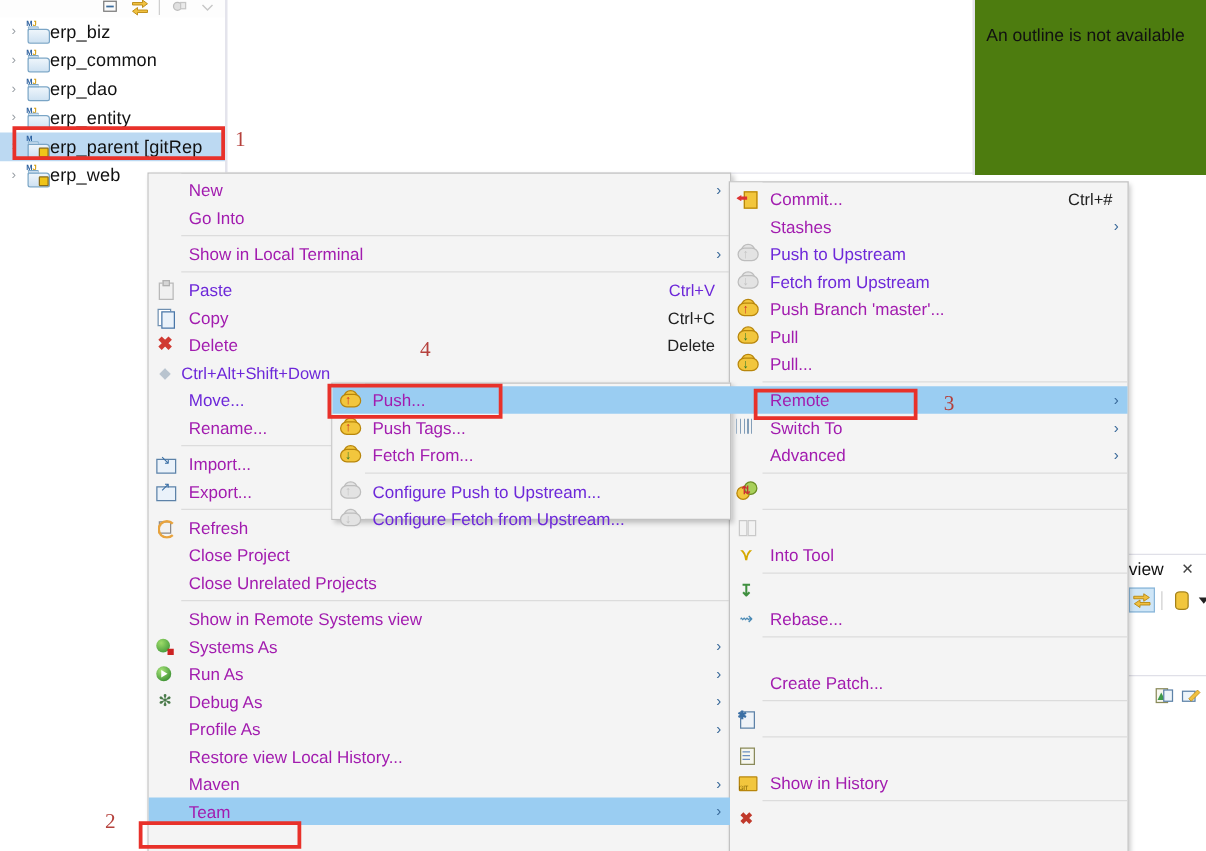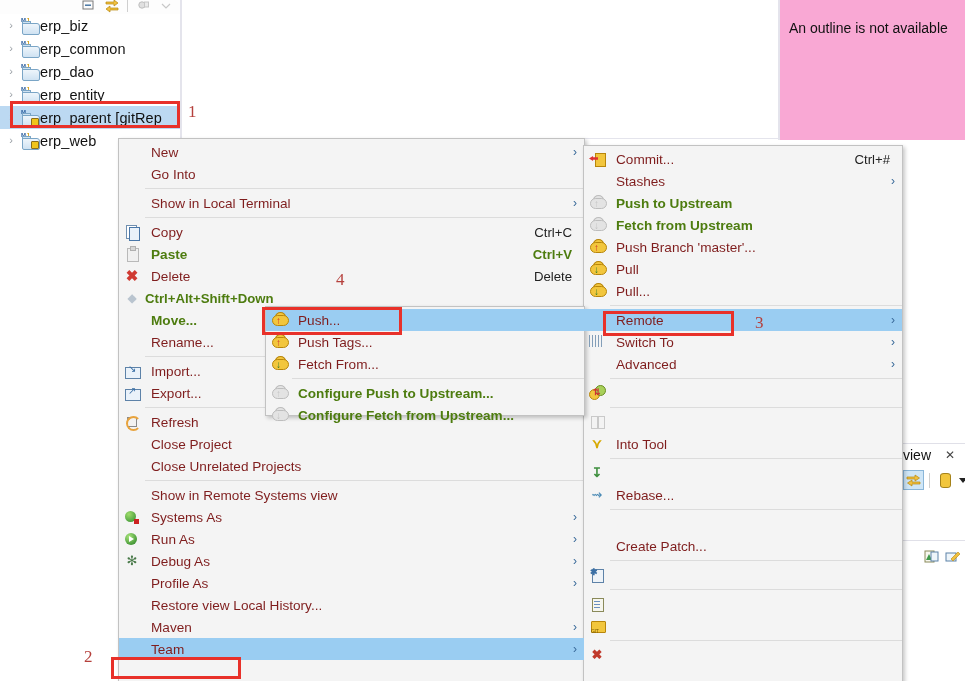--- a/index.html
+++ b/index.html
@@ -36,25 +36,25 @@
   .mvnfolder .badge{position:absolute;left:-1px;top:-3px;font-size:6px;font-weight:bold;color:#2b5f9e;line-height:6px;}
   .mvnfolder .badge2{position:absolute;left:4px;top:-3px;font-size:6px;font-weight:bold;color:#d4a017;line-height:6px;}
   .mvnfolder .lock{position:absolute;right:-1px;bottom:-1px;width:6px;height:6px;background:#f0c419;border:1px solid #8a6d1a;border-radius:1px;}
 
   
   .menu{position:absolute;background:#f4f4f4;border:1px solid #c2c2c2;
     box-shadow:2px 2px 4px rgba(0,0,0,.22);padding:2px 0;}
   .menu .iconstrip{position:absolute;left:0;top:0;bottom:0;width:26px;background:#f4f4f4;}
   .mi{position:relative;height:22px;display:flex;align-items:center;padding:0 0 0 0;white-space:nowrap;z-index:2;}
   .mi .mi-icon{width:26px;height:18px;position:relative;flex:0 0 26px;}
-  .mi .mi-label{font-size:13.6px;color:#7f1d1d;flex:1 1 auto;}
+  .mi .mi-label{font-size:13.6px;color:#a21caf;flex:1 1 auto;}
   .mi .mi-accel{font-size:13.2px;color:#222;padding-right:12px;}
   .mi .mi-arrow{position:absolute;right:7px;top:50%;transform:translateY(-50%);
     font-size:12px;color:#3a6a9a;line-height:1;}
-  .mi.disabled .mi-label,.mi.disabled .mi-accel{color:#4d7c0f;font-weight:bold;}
+  .mi.disabled .mi-label,.mi.disabled .mi-accel{color:#6d28d9;}
   .mi.hi{background:#9acdf2;}
   .msep{height:1px;background:#dcdcdc;margin:3px 0 3px 26px;}
   .msep.full{margin-left:0;}
 
   
   #menu-context{left:118px;top:138px;width:465px;height:543px;}
   #menu-context .mi .mi-label{padding-left:6px;}
   
   #menu-team{left:583px;top:145px;width:318px;height:536px;}
   #menu-team .mi .mi-label{padding-left:6px;}
@@ -122,21 +122,21 @@
   .ic-history .l{position:absolute;left:5px;width:6px;height:1px;background:#6a8fc0;}
   .ic-repo .f{position:absolute;left:2px;top:3px;width:13px;height:10px;background:#f2c63d;border:1px solid #b8860b;border-radius:1px;}
   .ic-repo .t{position:absolute;left:2px;bottom:0px;font-size:5px;color:#7a5c00;line-height:5px;letter-spacing:-.3px;}
   .ic-disc{color:#c0392b;font-size:13px;line-height:16px;text-align:center;font-weight:bold;}
 
   
   .redbox{position:absolute;border:3px solid #e8312a;box-sizing:border-box;pointer-events:none;z-index:50;}
   .rednum{position:absolute;color:#b5403c;font-size:17px;font-family:"Liberation Serif",serif;z-index:51;}
 
   
-  #outline-view{position:absolute;left:780px;top:0;width:185px;height:140px;background:#f9a8d4;}
+  #outline-view{position:absolute;left:780px;top:0;width:185px;height:140px;background:#4d7c0f;}
   #outline-text{position:absolute;left:9px;top:20px;font-size:14px;color:#111;white-space:nowrap;}
 
   
   #staging-panel{position:absolute;left:900px;top:443px;width:65px;height:62px;
     background:#fff;border-left:1px solid #e0e0e8;border-top:1px solid #e0e0e8;}
   #staging-tab{position:absolute;left:2px;top:3px;font-size:14px;color:#111;white-space:nowrap;}
   #staging-close{position:absolute;left:44px;top:4px;font-size:12px;color:#444;}
   #staging-toolbar{position:absolute;left:2px;top:26px;display:flex;align-items:center;gap:5px;}
   .tb-btn{width:19px;height:18px;position:relative;}
   .tb-btn.active{background:#cfe6f7;border:1px solid #8ab6d9;}
@@ -314,39 +314,39 @@
       <span class="mi-label">Go Into</span>
     </div>
     <div class="msep full"></div>
     <div class="mi">
       <span class="mi-icon"></span>
       <span class="mi-label">Show in Local Terminal</span>
       <span class="mi-arrow">›</span>
     </div>
     <div class="msep full"></div>
 
+    <div class="mi disabled">
+      <span class="mi-icon">
+        <span class="ic ic-paste">
+            <span class="p1"></span>
+            <span class="clip"></span>
+          </span>
+      </span>
+      <span class="mi-label">Paste</span>
+      <span class="mi-accel">Ctrl+V</span>
+    </div>
     <div class="mi">
       <span class="mi-icon">
         <span class="ic ic-copy">
             <span class="p1"></span>
             <span class="p2"></span>
           </span>
       </span>
       <span class="mi-label">Copy</span>
       <span class="mi-accel">Ctrl+C</span>
-    </div>
-    <div class="mi disabled">
-      <span class="mi-icon">
-        <span class="ic ic-paste">
-            <span class="p1"></span>
-            <span class="clip"></span>
-          </span>
-      </span>
-      <span class="mi-label">Paste</span>
-      <span class="mi-accel">Ctrl+V</span>
     </div>
     <div class="mi">
       <span class="mi-icon">
         <span class="ic ic-x">✖</span>
       </span>
       <span class="mi-label">Delete</span>
       <span class="mi-accel">Delete</span>
     </div>
     <div class="mi disabled">
       <span class="mi-icon">
@@ -612,20 +612,21 @@
       </span>
       <span class="mi-label"></span>
     </div>
     <div class="mi">
       <span class="mi-icon">
         <span class="ic ic-repo">
             <span class="f"></span>
             <span class="t">GIT</span>
           </span>
       </span>
+      <span class="mi-label">Show in History</span>
     </div>
     <div class="msep full"></div>
     <div class="mi">
       <span class="mi-icon">
         <span class="ic ic-disc">✖</span>
       </span>
       <span class="mi-label"></span>
     </div>
   </div>
 

